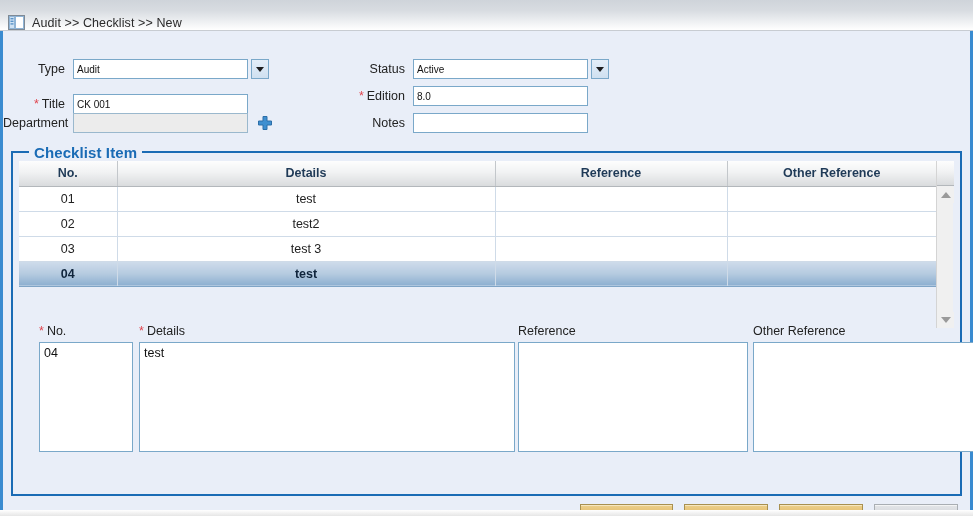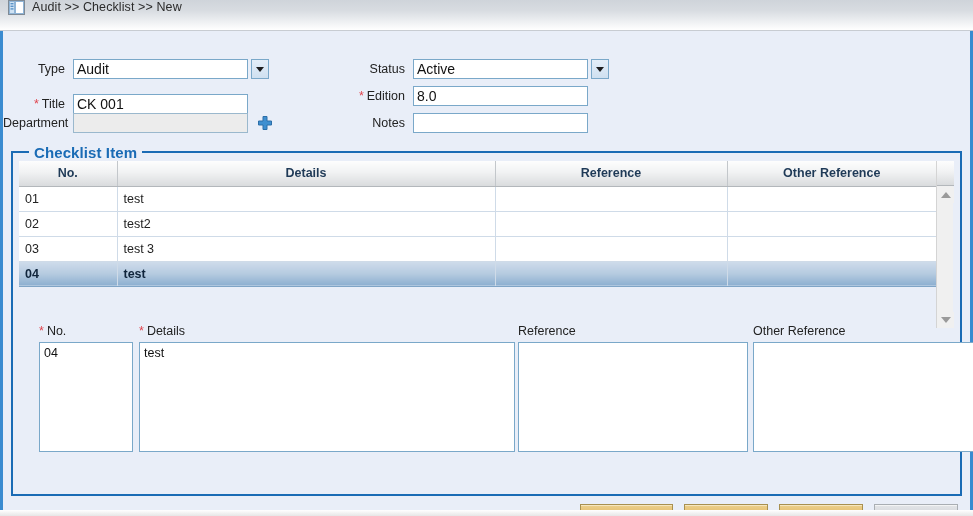--- a/index.html
+++ b/index.html
@@ -11,21 +11,21 @@
     font-size: 12px;
     color: #222;
     background: #ffffff;
   }
 
   
   #header-bar {
     position: absolute; left: 0; top: 0;
     width: 973px; height: 31px;
     background: linear-gradient(to bottom, #cfd4da 0%, #d8dce1 35%, #eef0f2 72%, #ffffff 100%);
-    display: flex; align-items: flex-start;
+    display: flex; align-items: flex-end;
     padding-left: 8px;
     border-bottom: 1px solid #c8ccd2;
   }
   #header-bar .bc-icon { width: 17px; height: 15px; margin-right: 7px; flex: none; }
   #breadcrumb-text {
     font-size: 12.5px; color: #2b2b2b; letter-spacing: .1px;
   }
 
   
   #page-body {
@@ -47,21 +47,21 @@
   }
   .frow { position: absolute; height: 26px; display: flex; align-items: center; }
   .flabel {
     text-align: right; font-size: 12.5px; color: #222; padding-right: 8px;
     white-space: nowrap;
   }
   .req-star { color: #e0434c; font-size: 12.5px; margin-right: 3px; }
 
   .tfield {
     height: 20px; border: 1px solid #7aa8c9; background: #ffffff;
-    font-family: "Liberation Sans", sans-serif; font-size: 14px;
+    font-family: "Liberation Sans", sans-serif; font-size: 10px;
     color: #111; padding: 0 3px; line-height: 18px;
     outline: none;
   }
   .tfield.disabled { background: #ececec; border-color: #9ab8cd; }
 
   .ddbtn {
     width: 18px; height: 20px; margin-left: 3px;
     border: 1px solid #7aa8c9;
     background: linear-gradient(to bottom, #e4eef8 0%, #cfe0f0 100%);
     display: flex; align-items: center; justify-content: center;
@@ -104,21 +104,21 @@
     font-size: 12.5px; font-weight: bold; color: #1f3a57;
     text-align: center;
   }
   table.grid th:last-child { border-right: none; }
   table.grid td {
     height: 25px; background: #ffffff;
     border-right: 1px solid #cfdbe8;
     border-bottom: 1px solid #cfdbe8;
     font-size: 12.5px; color: #222;
     padding: 0 6px; vertical-align: middle;
-    white-space: nowrap; overflow: hidden;
+    white-space: nowrap; overflow: hidden; text-align: center;
   }
   table.grid td:last-child { border-right: none; }
   table.grid tr.selected td {
     background: linear-gradient(to bottom, #cfdceb 0%, #b6cbe0 50%, #8cafd0 100%);
     font-weight: bold; color: #10253c;
     border-bottom: 1px solid #7fa4c6;
   }
   #grid-blank {
     position: absolute; left: 0; top: 126px; width: 917px; height: 41px;
     background: #e9eef8;

